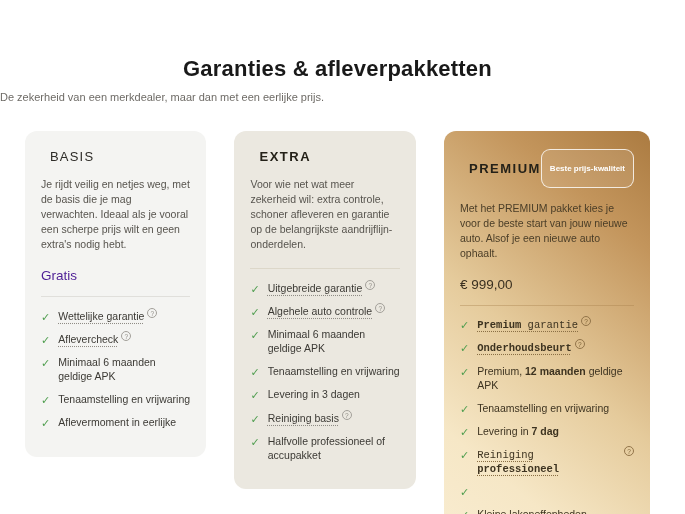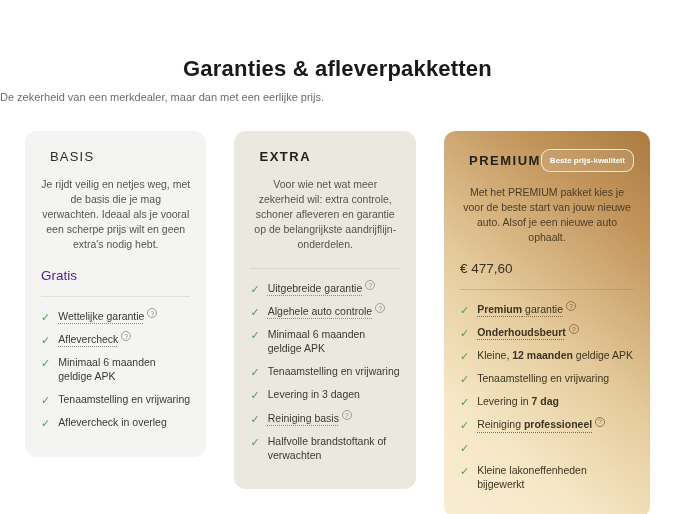--- a/index.html
+++ b/index.html
@@ -48,29 +48,28 @@
     font-weight: 500;
   }
   .card.extra .card-title, .card.premium .card-title { font-weight: 800; letter-spacing: 1.5px; color: #242118; text-align: center; }
   .badge {
     font-size: 8px;
     font-weight: 700;
     color: #ffffff;
     border: 1px solid rgba(255,255,255,0.8);
     background: rgba(255,255,255,0.10);
     border-radius: 9px;
-    padding: 6px 8px;
+    padding: 14px 8px;
     white-space: nowrap;
   }
   .card-desc {
     font-size: 10.5px;
     line-height: 1.42;
     color: #57544e;
     margin: 0 0 16px 0;
-    text-align: center;
   }
   .card.premium .card-desc { color: #4a3d27; }
   .price {
     font-size: 13.5px;
     color: #4c1d95;
     margin: 0 0 13px 0;
   }
   .card.premium .price { color: #3a3020; }
   .divider { border: none; border-top: 1px solid #e0dfdb; margin: 0 0 12px 0; }
   .card.extra .divider { border-top-color: #dcd7c9; }
@@ -81,21 +80,21 @@
   .check {
     color: #4e9d4e;
     font-size: 11px;
     margin-right: 8px;
     flex: 0 0 auto;
     transform: translateY(0.5px);
   }
   .feat-label { line-height: 1.35; }
   .feat-label .b { font-weight: 700; }
   .feat-label.u { text-decoration: underline dotted #8f8c85; text-underline-offset: 2.5px; cursor: pointer; }
-  .card.premium .feat-label.u { text-decoration-color: #8a6f45; }
+  .card.premium .feat-label.u { text-decoration-color: #8a6f45; font-family: Liberation Mono, monospace; }
   .info {
     font-size: 6.5px;
     color: #8f8c85;
     border: 1px solid #a3a09a;
     border-radius: 50%;
     width: 8px; height: 8px;
     display: inline-flex;
     align-items: center;
     justify-content: center;
     margin-left: 3px;
@@ -135,21 +134,21 @@
           <li class="feature">
             <span class="check">✓</span>
             <span class="feat-label"><span>Minimaal 6 maanden geldige APK</span></span>
           </li>
           <li class="feature">
             <span class="check">✓</span>
             <span class="feat-label"><span>Tenaamstelling en vrijwaring</span></span>
           </li>
           <li class="feature">
             <span class="check">✓</span>
-            <span class="feat-label"><span>Aflevercheck in overleg</span></span>
+            <span class="feat-label"><span>Aflevermoment in eerlijke</span></span>
           </li>
         </ul>
     </article>
 
     <article class="card extra">
       <div class="card-head">
         <span class="card-title">EXTRA</span>
       </div>
       <p class="card-desc">Voor wie net wat meer zekerheid wil: extra controle, schoner afleveren en garantie op de belangrijkste aandrijflijn-onderdelen.</p>
       <hr class="divider">
@@ -176,47 +175,47 @@
             <span class="check">✓</span>
             <span class="feat-label"><span>Levering in 3 dagen</span></span>
           </li>
           <li class="feature">
             <span class="check">✓</span>
             <span class="feat-label u"><span>Reiniging basis</span></span>
             <span class="info">?</span>
           </li>
           <li class="feature">
             <span class="check">✓</span>
-            <span class="feat-label"><span>Halfvolle brandstoftank of verwachten</span></span>
+            <span class="feat-label"><span>Halfvolle professioneel of accupakket</span></span>
           </li>
         </ul>
     </article>
 
     <article class="card premium">
       <div class="card-head">
         <span class="card-title">PREMIUM</span>
         <span class="badge">Beste prijs-kwaliteit</span>
       </div>
       <p class="card-desc">Met het PREMIUM pakket kies je voor de beste start van jouw nieuwe auto. Alsof je een nieuwe auto ophaalt.</p>
-      <p class="price">€ 477,60</p>
+      <p class="price">€ 999,00</p>
       <hr class="divider">
       <ul class="features">
           <li class="feature">
             <span class="check">✓</span>
             <span class="feat-label u"><span class="b">Premium</span><span> garantie</span></span>
             <span class="info">?</span>
           </li>
           <li class="feature">
             <span class="check">✓</span>
             <span class="feat-label u"><span class="b">Onderhoudsbeurt</span></span>
             <span class="info">?</span>
           </li>
           <li class="feature">
             <span class="check">✓</span>
-            <span class="feat-label"><span>Kleine, </span><span class="b">12 maanden</span><span> geldige APK</span></span>
+            <span class="feat-label"><span>Premium, </span><span class="b">12 maanden</span><span> geldige APK</span></span>
           </li>
           <li class="feature">
             <span class="check">✓</span>
             <span class="feat-label"><span>Tenaamstelling en vrijwaring</span></span>
           </li>
           <li class="feature">
             <span class="check">✓</span>
             <span class="feat-label"><span>Levering in </span><span class="b">7 dag</span></span>
           </li>
           <li class="feature">

